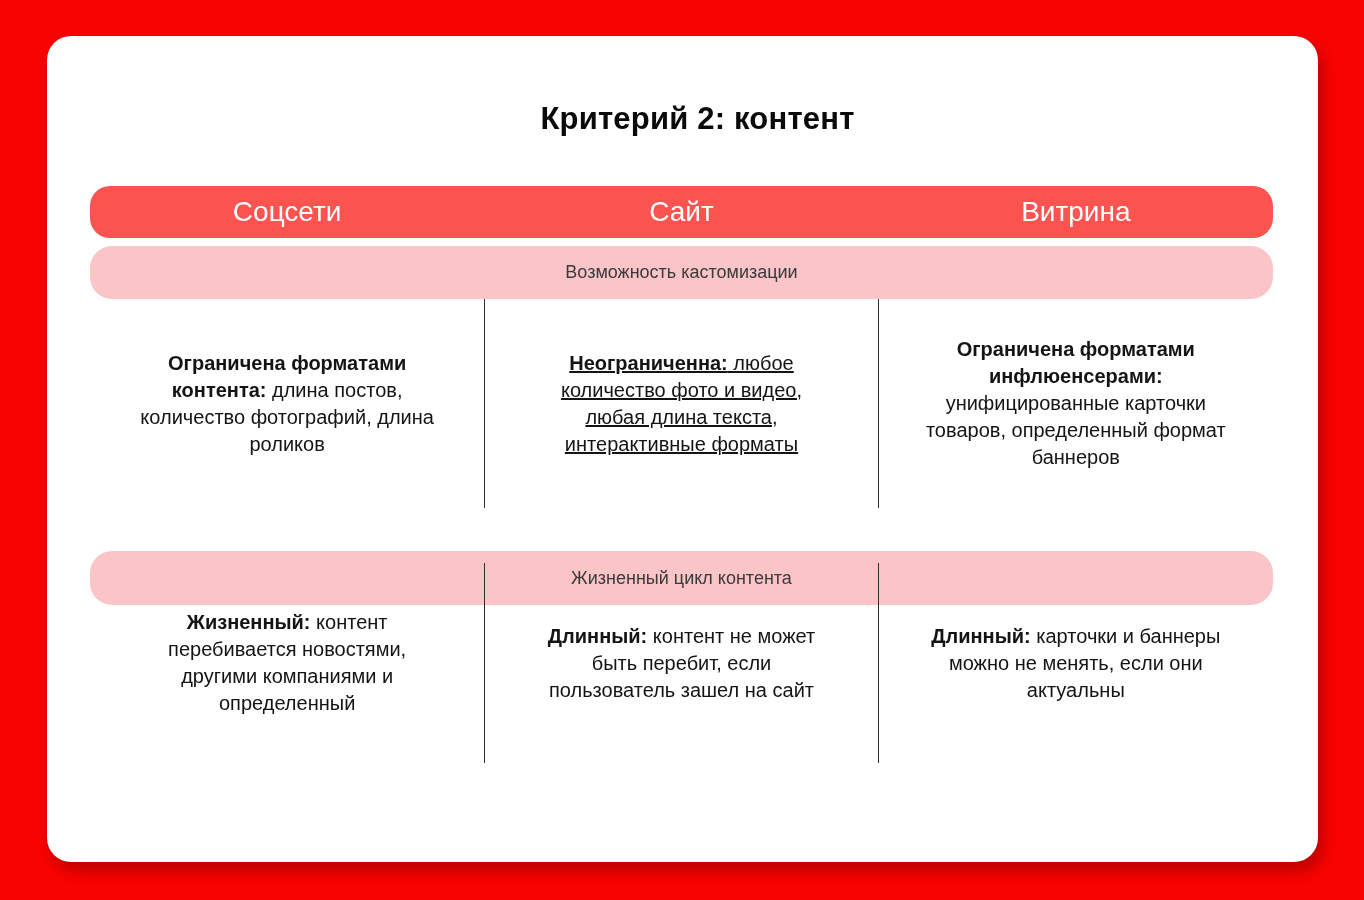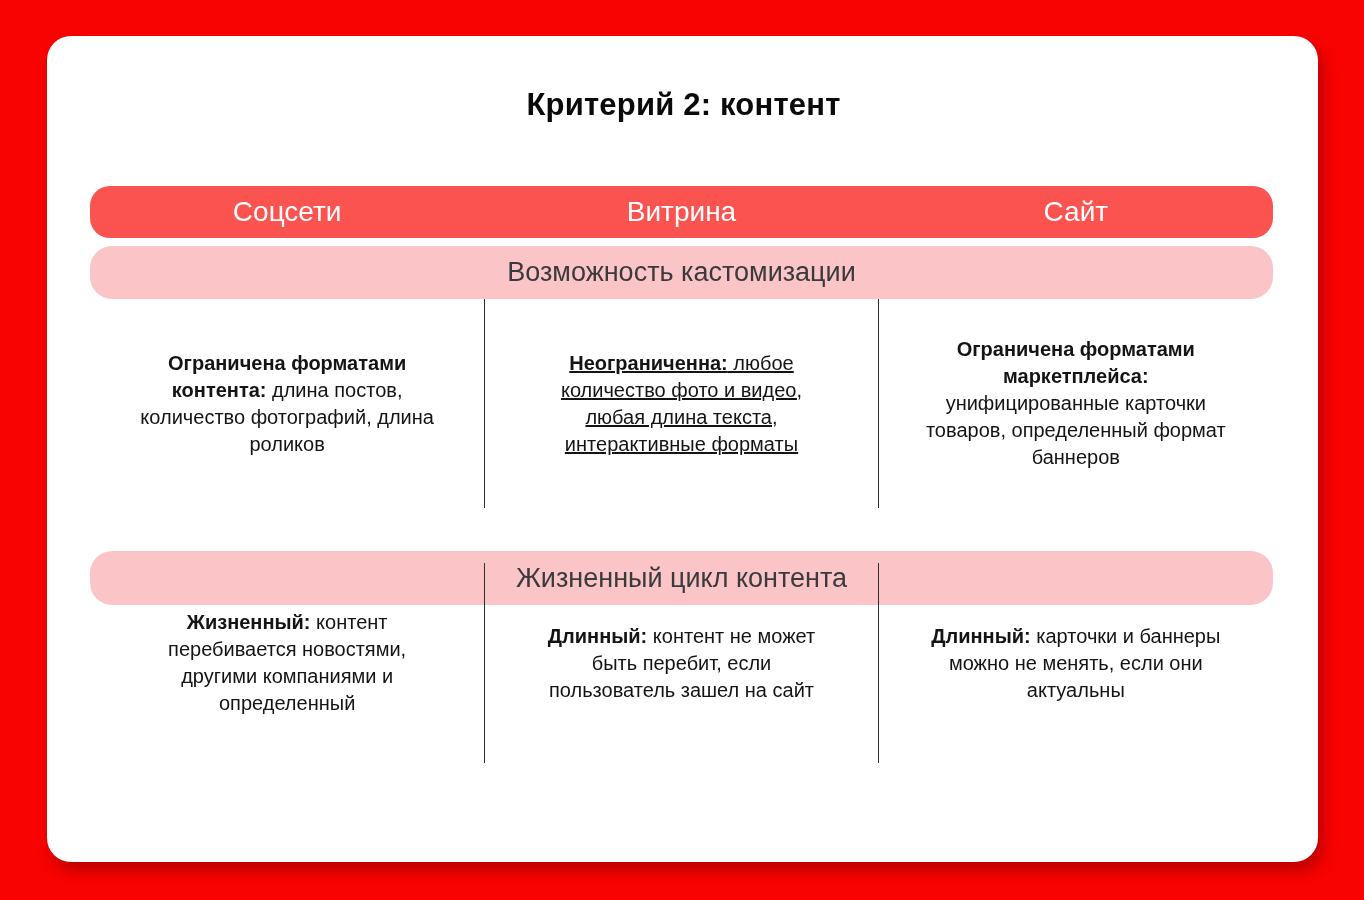--- a/index.html
+++ b/index.html
@@ -22,21 +22,21 @@
     height: 826px;
     background: #FFFFFF;
     border-radius: 24px;
     box-shadow: 5px 9px 14px rgba(120, 0, 0, 0.45);
   }
   .title {
     position: absolute;
     top: 50px;
     left: 0;
     width: 100%;
-    margin: 1px;
+    margin: 15px;
     text-align: center;
     font-size: 31px;
     font-weight: 700;
     color: #0A0A0A;
     letter-spacing: 0.2px;
   }
   .header-bar {
     position: absolute;
     left: 43px;
     top: 150px;
@@ -56,21 +56,21 @@
   }
   .pill {
     position: absolute;
     left: 43px;
     width: 1183px;
     background: #FBC5C7;
     border-radius: 22px;
     display: flex;
     align-items: center;
     justify-content: center;
-    font-size: 27px;
+    font-size: 18px;
     font-weight: 400;
     color: #3A3A3C;
   }
   .pill-1 { top: 210px; height: 53px; }
   .pill-2 { top: 472px; height: 54px; margin-top: 43px; }
   .row {
     position: absolute;
     left: 43px;
     width: 1183px;
     display: flex;
@@ -105,35 +105,35 @@
 </style>
 </head>
 <body>
 
 <div class="card">
 
   <h1 class="title">Критерий 2: контент</h1>
 
   <div class="header-bar">
     <div class="header-cell">Соцсети</div>
+    <div class="header-cell">Сайт</div>
     <div class="header-cell">Витрина</div>
-    <div class="header-cell">Сайт</div>
   </div>
 
   <div class="pill pill-1">Возможность кастомизации</div>
 
   <div class="row row-1">
     <div class="cell w-s1c1">
       <div class="cell-inner"><span class="lead">Ограничена форматами контента:</span><span> длина постов, количество фотографий, длина роликов</span></div>
     </div>
     <div class="cell w-s1c2">
       <div class="cell-inner"><span class="lead">Неограниченна:</span><span> любое количество фото и видео, любая длина текста, интерактивные форматы</span></div>
     </div>
     <div class="cell w-s1c3">
-      <div class="cell-inner"><span class="lead">Ограничена форматами маркетплейса:</span><span> унифицированные карточки товаров, определенный формат баннеров</span></div>
+      <div class="cell-inner"><span class="lead">Ограничена форматами инфлюенсерами:</span><span> унифицированные карточки товаров, определенный формат баннеров</span></div>
     </div>
   </div>
 
   <div class="divider d1a"></div>
   <div class="divider d1b"></div>
 
   <div class="pill pill-2">Жизненный цикл контента</div>
 
   <div class="row row-2">
     <div class="cell w-s2c1">

